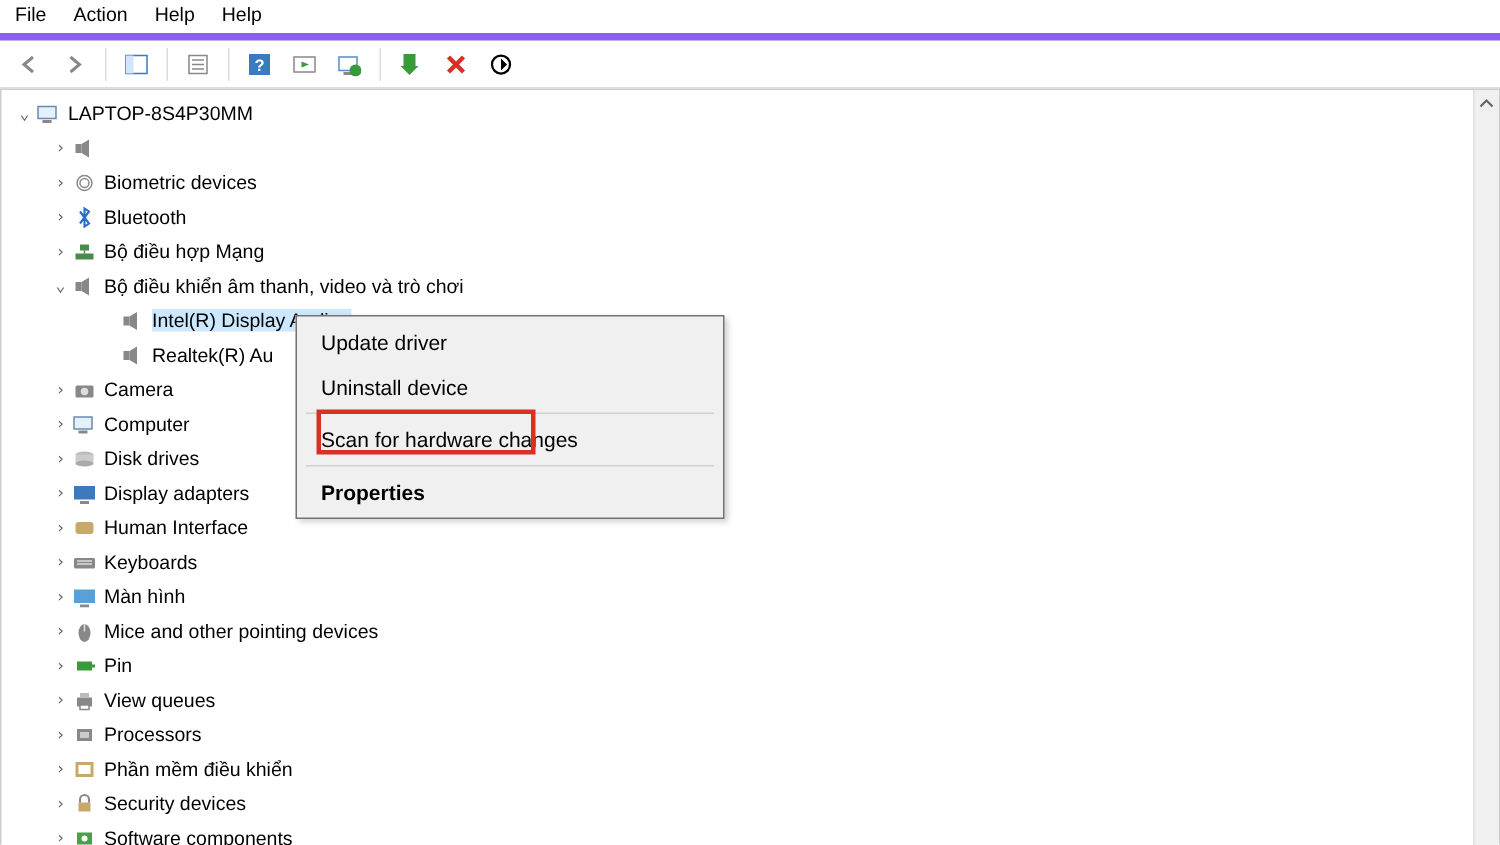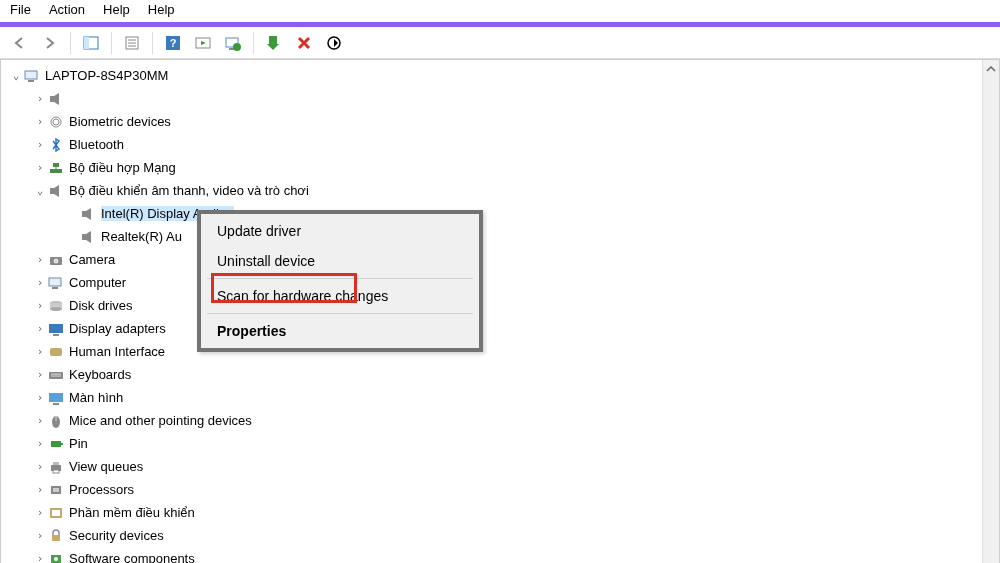--- a/index.html
+++ b/index.html
@@ -85,21 +85,21 @@
   .indent1 { padding-left: 4px; }
   .indent2 { padding-left: 28px; }
   .indent3 { padding-left: 60px; }
 
   .context-menu {
     position: absolute;
     left: 196px;
     top: 150px;
     width: 286px;
     background: #f0f0f0;
-    border: 4px solid #737373;
+    border: 1px solid #737373;
     box-shadow: 2px 2px 4px rgba(0,0,0,0.18);
     padding: 2px;
     font-size: 14px;
   }
   .context-item {
     padding: 7px 14px;
     cursor: default;
   }
   .context-sep { height: 1px; background: #d0d0d0; margin: 2px 4px; }
   .highlight-box {

